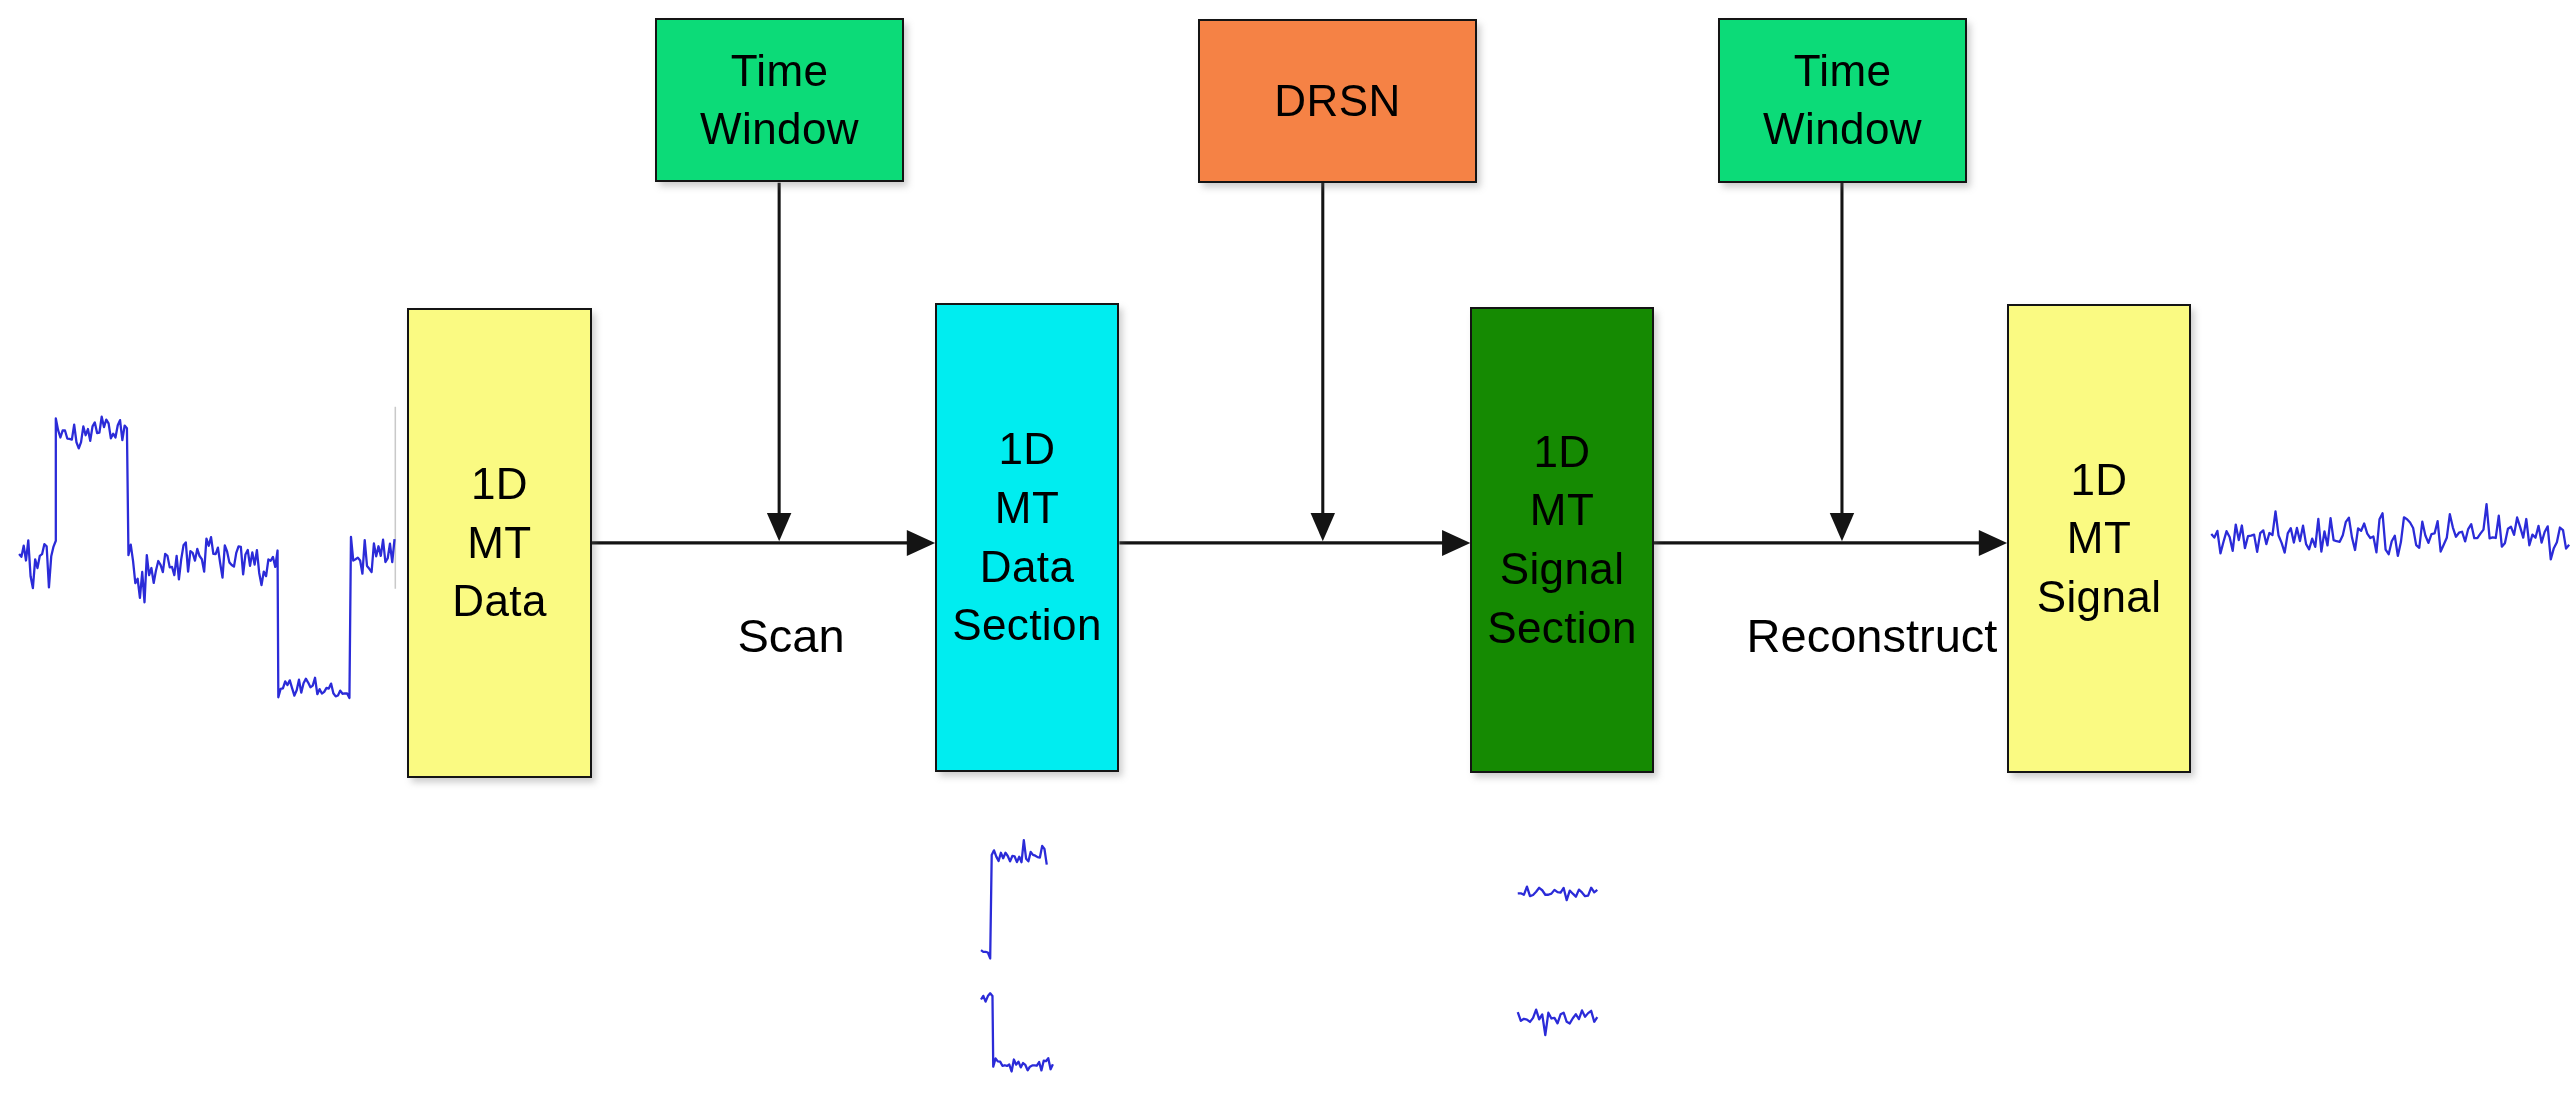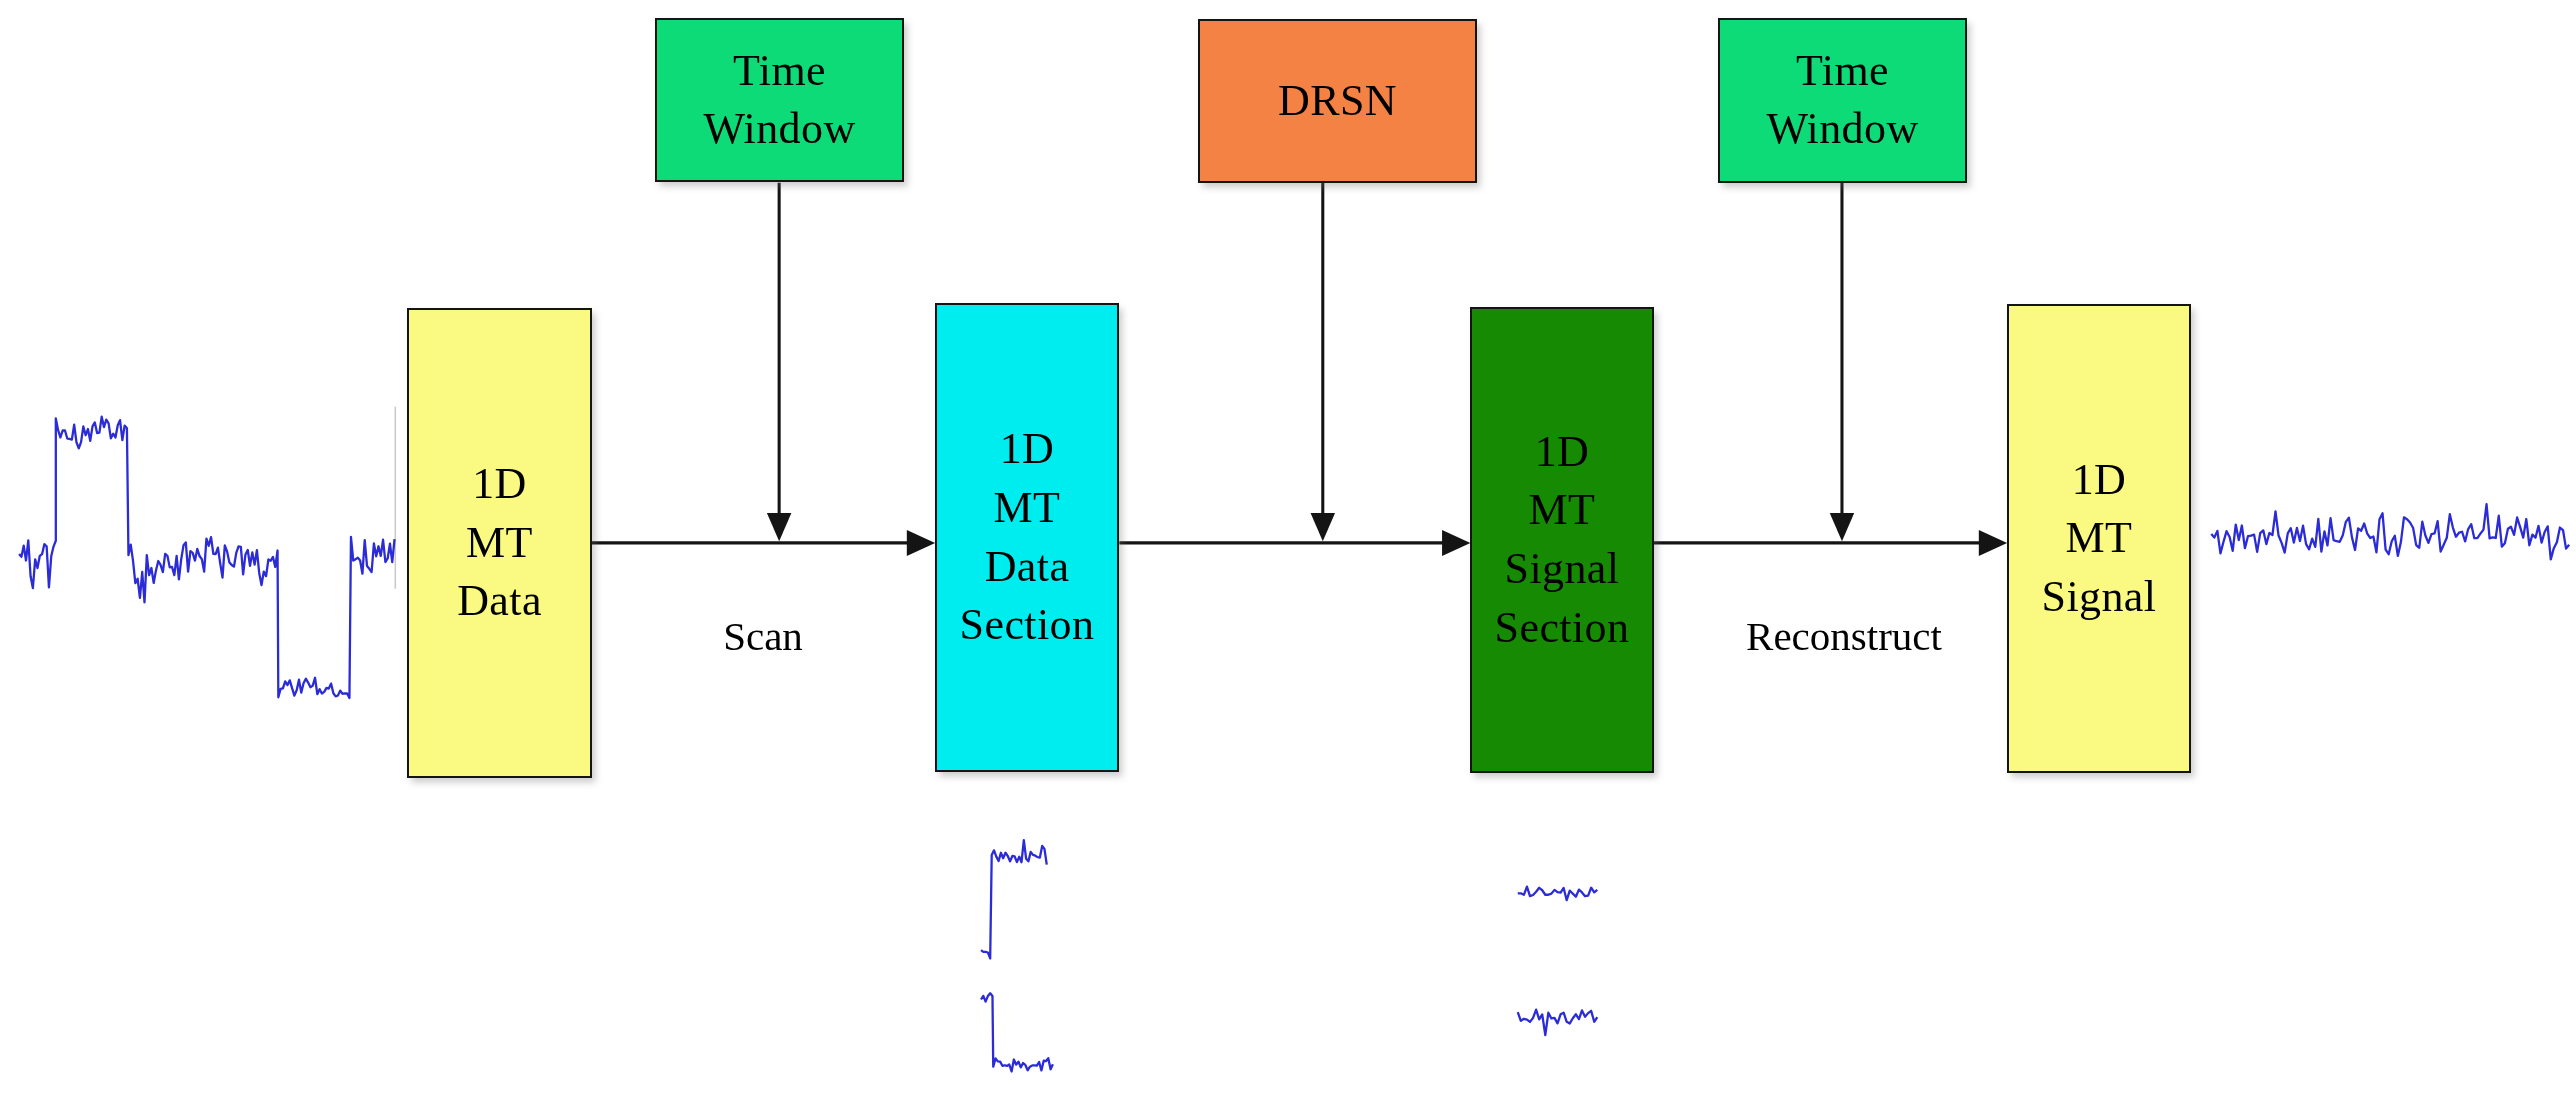--- a/index.html
+++ b/index.html
@@ -1,21 +1,21 @@
 <!DOCTYPE html>
 <html style="--arrow: #141414;font-size:12.2px"><head>
 <meta charset="utf-8">
 <style>
   html,body{margin:0;padding:0;background:#ffffff;}
   #canvas{
     position:relative;
     width:2576px;height:1098px;
     background:#ffffff;
     overflow:hidden;
-    font-family:Liberation Serif, serif;
+    font-family:Liberation Sans, sans-serif;
   }
   #wave-layer{position:absolute;left:0;top:0;width:2576px;height:1098px;}
   .box{
     position:absolute;
     border:2.3px solid #141414;
     box-sizing:border-box;
     display:flex;align-items:center;justify-content:center;
     text-align:center;
     box-shadow:3.8px 4.6px 6.9px rgba(110,110,110,.35);
   }
@@ -23,21 +23,21 @@
     white-space:pre-line;
     font-size:44px;
     line-height:1.33;
     color:#000;
     letter-spacing:0.4px;
   }
   .edge-label{
     position:absolute;
     top:607px;height:57px;
     display:flex;align-items:center;justify-content:center;
-    font-size:41px;color:#000;
+    font-size:47px;color:#000;padding-left:28px;
   }
 </style>
 </head>
 <body>
 
 <div id="canvas">
 
   <svg id="wave-layer" viewBox="0 0 3369 1436" xmlns="http://www.w3.org/2000/svg">
 
     <line x1="517" y1="532" x2="517" y2="770" stroke="#C9C9C9" stroke-width="2"></line>

